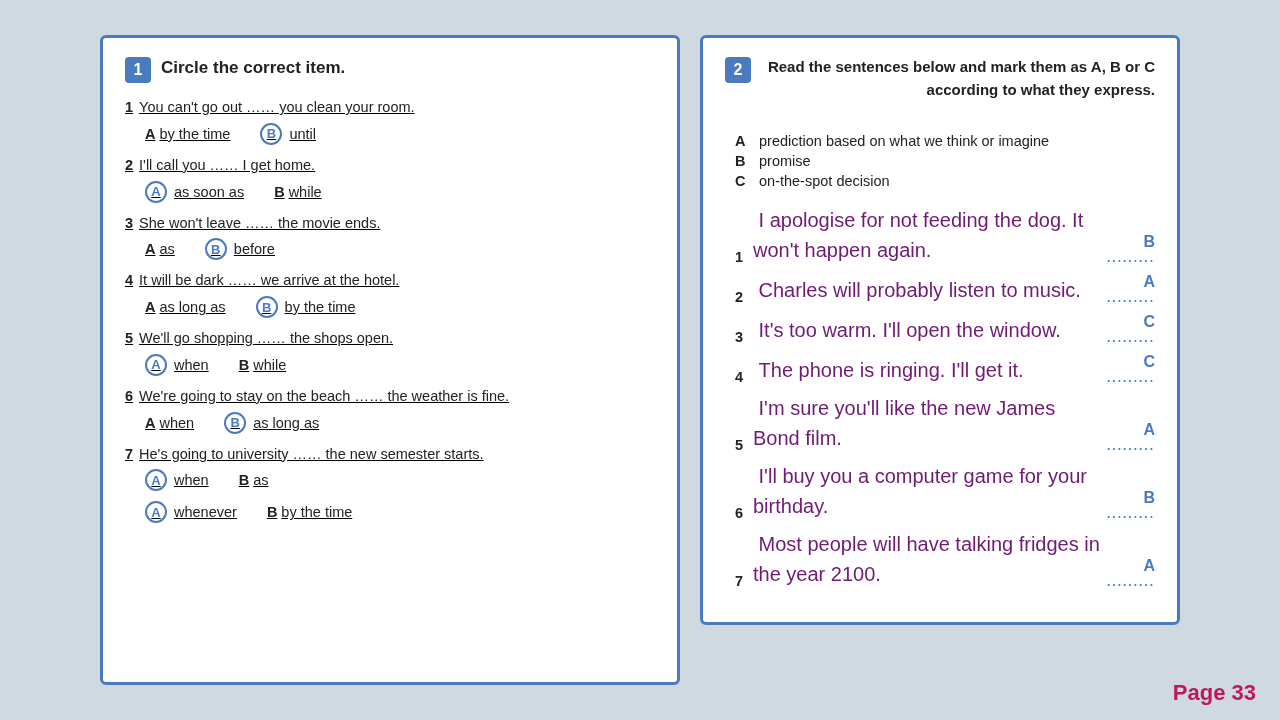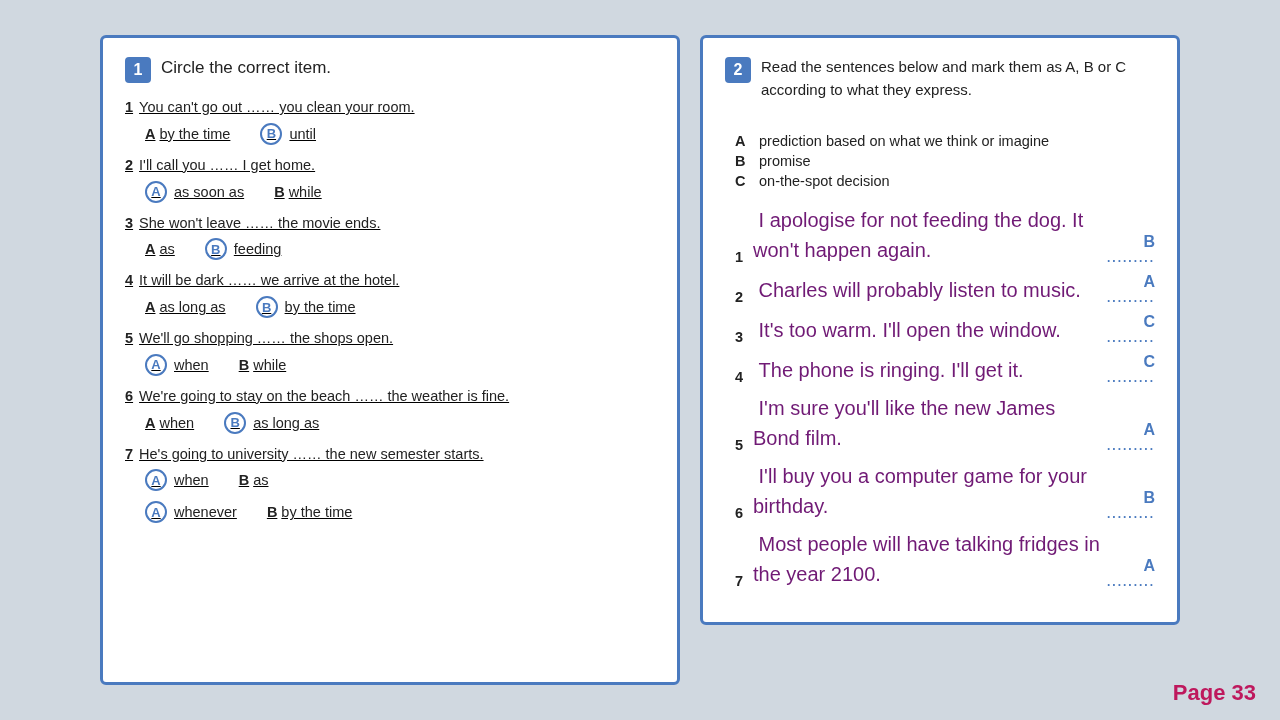--- a/index.html
+++ b/index.html
@@ -55,23 +55,24 @@
       display: flex;
       align-items: center;
       justify-content: center;
       border-radius: 4px;
       margin-right: 10px;
       flex-shrink: 0;
       margin-top: 1px;
     }
     .exercise-title {
       font-size: 17px;
-      font-weight: normal;
+      font-weight: bold;
       color: #222;
       line-height: 1.4;
+      text-align: right;
     }
     .question-block {
       margin-bottom: 10px;
       text-decoration: underline;
     }
     .question-text {
       font-size: 14.5px;
       color: #222;
       margin-bottom: 4px;
       line-height: 1.5;
@@ -217,21 +218,21 @@
         </div>
         <div class="question-block">
           <div class="question-text"><span class="question-num">3</span>She won't leave …… the movie ends.</div>
           <div class="options-row">
             <div class="option">
               <span class="option-letter">A</span>
               <span>as</span>
             </div>
             <div class="option">
               <span class="circle-letter">B</span>
-              <span>feeding</span>
+              <span>before</span>
             </div>
           </div>
         </div>
         <div class="question-block">
           <div class="question-text"><span class="question-num">4</span>It will be dark …… we arrive at the hotel.</div>
           <div class="options-row">
             <div class="option">
               <span class="option-letter">A</span>
               <span>as long as</span>
             </div>

